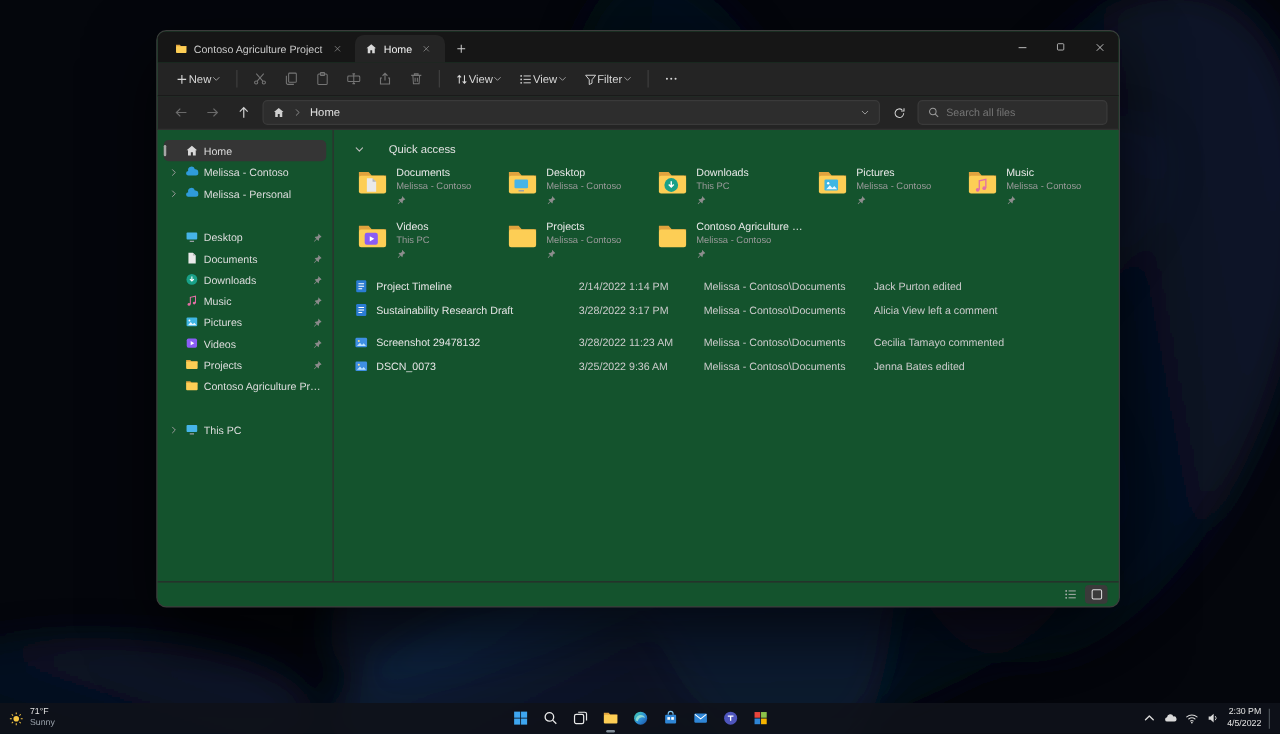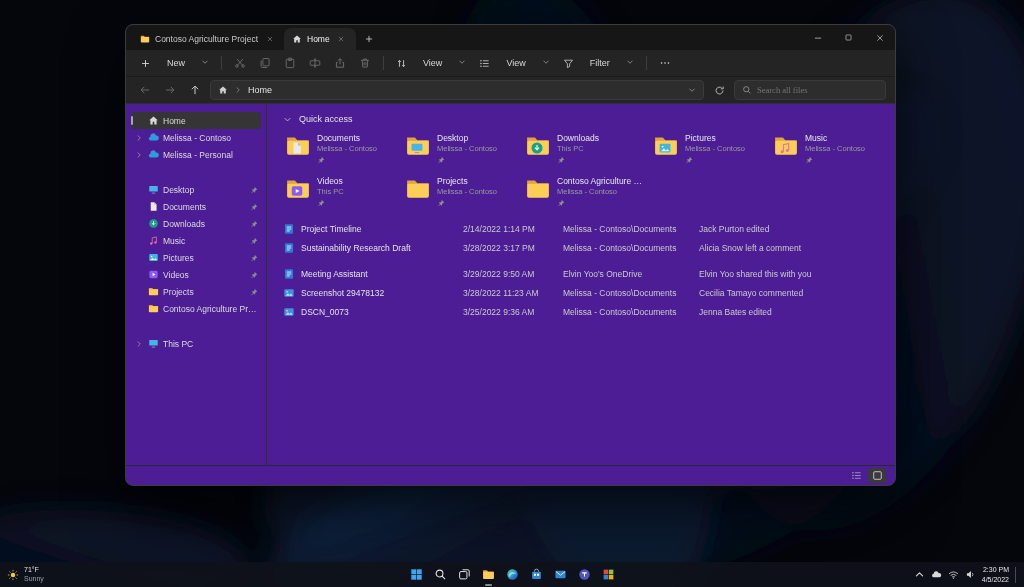--- a/index.html
+++ b/index.html
@@ -5,58 +5,58 @@
   *{box-sizing:border-box;margin:0;padding:0}
   html,body{width:1024px;height:587px;overflow:hidden;background:#04060c;font-family:"Liberation Sans",sans-serif}
   body{position:relative}
   svg.i{display:inline-block;vertical-align:middle;flex:none}
   .i8{width:8px;height:8px}.i9{width:9px;height:9px}.i10{width:10px;height:10px}
   .i11{width:11px;height:11px}.i12{width:12px;height:12px}
 
   .wallpaper{position:absolute;inset:0}
 
   
-  .window{position:absolute;left:125px;top:24px;width:771px;height:462px;background:#4c1d95;
+  .window{position:absolute;left:125px;top:24px;width:771px;height:462px;background:#14532d;
     border:1px solid #3c3c3c;border-radius:8px;box-shadow:0 22px 55px rgba(0,0,0,.7);
     display:flex;flex-direction:column;overflow:hidden;color:#e8e8e8}
   .tabbar{height:25px;background:#161616;display:flex;align-items:flex-end;padding:3px 0 0 6px;position:relative;flex:none}
   .tab{display:flex;align-items:center;gap:5px;height:22px;padding:0 8px;border-radius:7px 7px 0 0;
     font-size:8.5px;color:#c9c9c9;max-width:160px}
   .tab.active{background:#242424;color:#f2f2f2}
   .tlabel{white-space:nowrap;overflow:hidden;text-overflow:ellipsis;max-width:108px}
   .tab-close{width:13px;height:13px;display:flex;align-items:center;justify-content:center;border-radius:3px;color:#9a9a9a}
   .newtab{width:20px;height:20px;margin:0 0 1px 3px;display:flex;align-items:center;justify-content:center;color:#cfcfcf;border-radius:4px}
   .wincontrols{position:absolute;right:0;top:0;height:25px;display:flex}
   .wc{width:31px;height:100%;display:flex;align-items:center;justify-content:center;color:#d6d6d6}
 
   .toolbar{height:27px;background:#242424;display:flex;align-items:center;gap:1px;padding:0 8px;flex:none;border-bottom:1px solid #1a1a1a}
-  .tbtn{display:flex;gap:16px;padding:3px 6px;border-radius:4px;font-size:9px;color:#d8d8d8}
+  .tbtn{display:flex;align-items:center;gap:0;padding:3px 6px;border-radius:4px;font-size:9px;color:#d8d8d8}
   .tbtn.dim{color:#757575}
   .tsep{width:1px;height:14px;background:#3d3d3d;margin:0 5px}
 
   .addrbar{height:27px;background:#242424;display:flex;align-items:center;gap:5px;padding:0 9px;flex:none;border-bottom:1px solid #303030}
   .navb{width:20px;height:20px;display:flex;align-items:center;justify-content:center;border-radius:4px;color:#d0d0d0}
   .navb.dim{color:#6a6a6a}
   .addr{flex:1;height:20px;background:#2d2d2d;border:1px solid #3a3a3a;border-radius:4px;display:flex;align-items:center;gap:6px;padding:0 7px;font-size:9px;color:#e2e2e2}
   .addr .spring{flex:1}
   .searchbox{width:152px;height:20px;background:#2d2d2d;border:1px solid #3a3a3a;border-radius:4px;display:flex;align-items:center;gap:5px;padding:0 7px;color:#9a9a9a}
-  .searchbox input{flex:1;min-width:0;background:transparent;border:none;outline:none;color:#bdbdbd;font-size:8.5px;font-family:Liberation Serif, serif}
+  .searchbox input{flex:1;min-width:0;background:transparent;border:none;outline:none;color:#bdbdbd;font-size:8.5px;font-family:Liberation Sans, sans-serif}
 
   .content{flex:1;display:flex;min-height:0}
   .sidebar{width:141px;flex:none;border-right:1px solid #2f2f2f;padding:8px 5px 0 5px;overflow:hidden}
   .side-item{display:flex;align-items:center;gap:4px;height:17px;padding:0 3px;border-radius:4px;font-size:8.5px;color:#dcdcdc;position:relative}
   .side-item.active{background:#353535}
   .side-item.active::before{content:"";position:absolute;left:0;top:4px;bottom:4px;width:2px;border-radius:2px;background:#a6a6a6}
   .side-chev{width:10px;display:flex;justify-content:center;color:#9a9a9a;flex:none}
   .side-label{white-space:nowrap;overflow:hidden;text-overflow:ellipsis;flex:1}
   .side-pin{color:#8a8a8a;margin-left:auto}
   .side-gap{height:18px}
 
   .main{flex:1;padding:6px 8px 0 16px;overflow:hidden;font-size:9px;min-width:0}
-  .sec-head{display:flex;align-items:center;gap:7px;height:18px;color:#e2e2e2;font-size:9px}
+  .sec-head{display:flex;align-items:center;gap:19px;height:18px;color:#e2e2e2;font-size:9px}
   .sec-head .chev{color:#bdbdbd}
   .tiles{display:grid;grid-template-columns:repeat(5,1fr);gap:5px 4px;margin:2px 0 8px}
   .tile{display:flex;gap:6px;padding:3px 2px;border-radius:4px;align-items:flex-start;min-height:38px}
   .tile-ic{position:relative;width:26px;height:26px;flex:none}
   .tile-ic .f{width:26px;height:26px}
   .tile-ic .ov{position:absolute;left:5px;top:8px;width:14px;height:14px}
   .tile-txt{min-width:0}
   .tile-name{display:block;font-size:8.5px;color:#e8e8e8;white-space:nowrap;overflow:hidden;text-overflow:ellipsis;max-width:88px}
   .tile-loc{display:block;font-size:7.5px;color:#9a9a9a;white-space:nowrap;overflow:hidden;text-overflow:ellipsis;max-width:88px;margin-top:1px}
   .tile-pin{color:#8d8d8d;margin-top:2px}
@@ -756,36 +756,25 @@
         </div>
         <div class="frow">
           <span class="fname">
               <svg class="i i12">
                 <use href="#i-file-doc"></use>
               </svg>
               <span>Sustainability Research Draft</span>
             </span>
           <span class="fcol">3/28/2022 3:17 PM</span>
           <span class="fcol">Melissa - Contoso\Documents</span>
-          <span class="fcol">Alicia Snow left a comment</span>
+          <span class="fcol">Alicia View left a comment</span>
         </div>
       </div>
 
       <div class="rows">
-        <div class="frow">
-          <span class="fname">
-              <svg class="i i12">
-                <use href="#i-file-doc"></use>
-              </svg>
-              <span>Meeting Assistant</span>
-            </span>
-          <span class="fcol">3/29/2022 9:50 AM</span>
-          <span class="fcol">Elvin Yoo's OneDrive</span>
-          <span class="fcol">Elvin Yoo shared this with you</span>
-        </div>
         <div class="frow">
           <span class="fname">
               <svg class="i i12">
                 <use href="#i-file-img"></use>
               </svg>
               <span>Screenshot 29478132</span>
             </span>
           <span class="fcol">3/28/2022 11:23 AM</span>
           <span class="fcol">Melissa - Contoso\Documents</span>
           <span class="fcol">Cecilia Tamayo commented</span>

